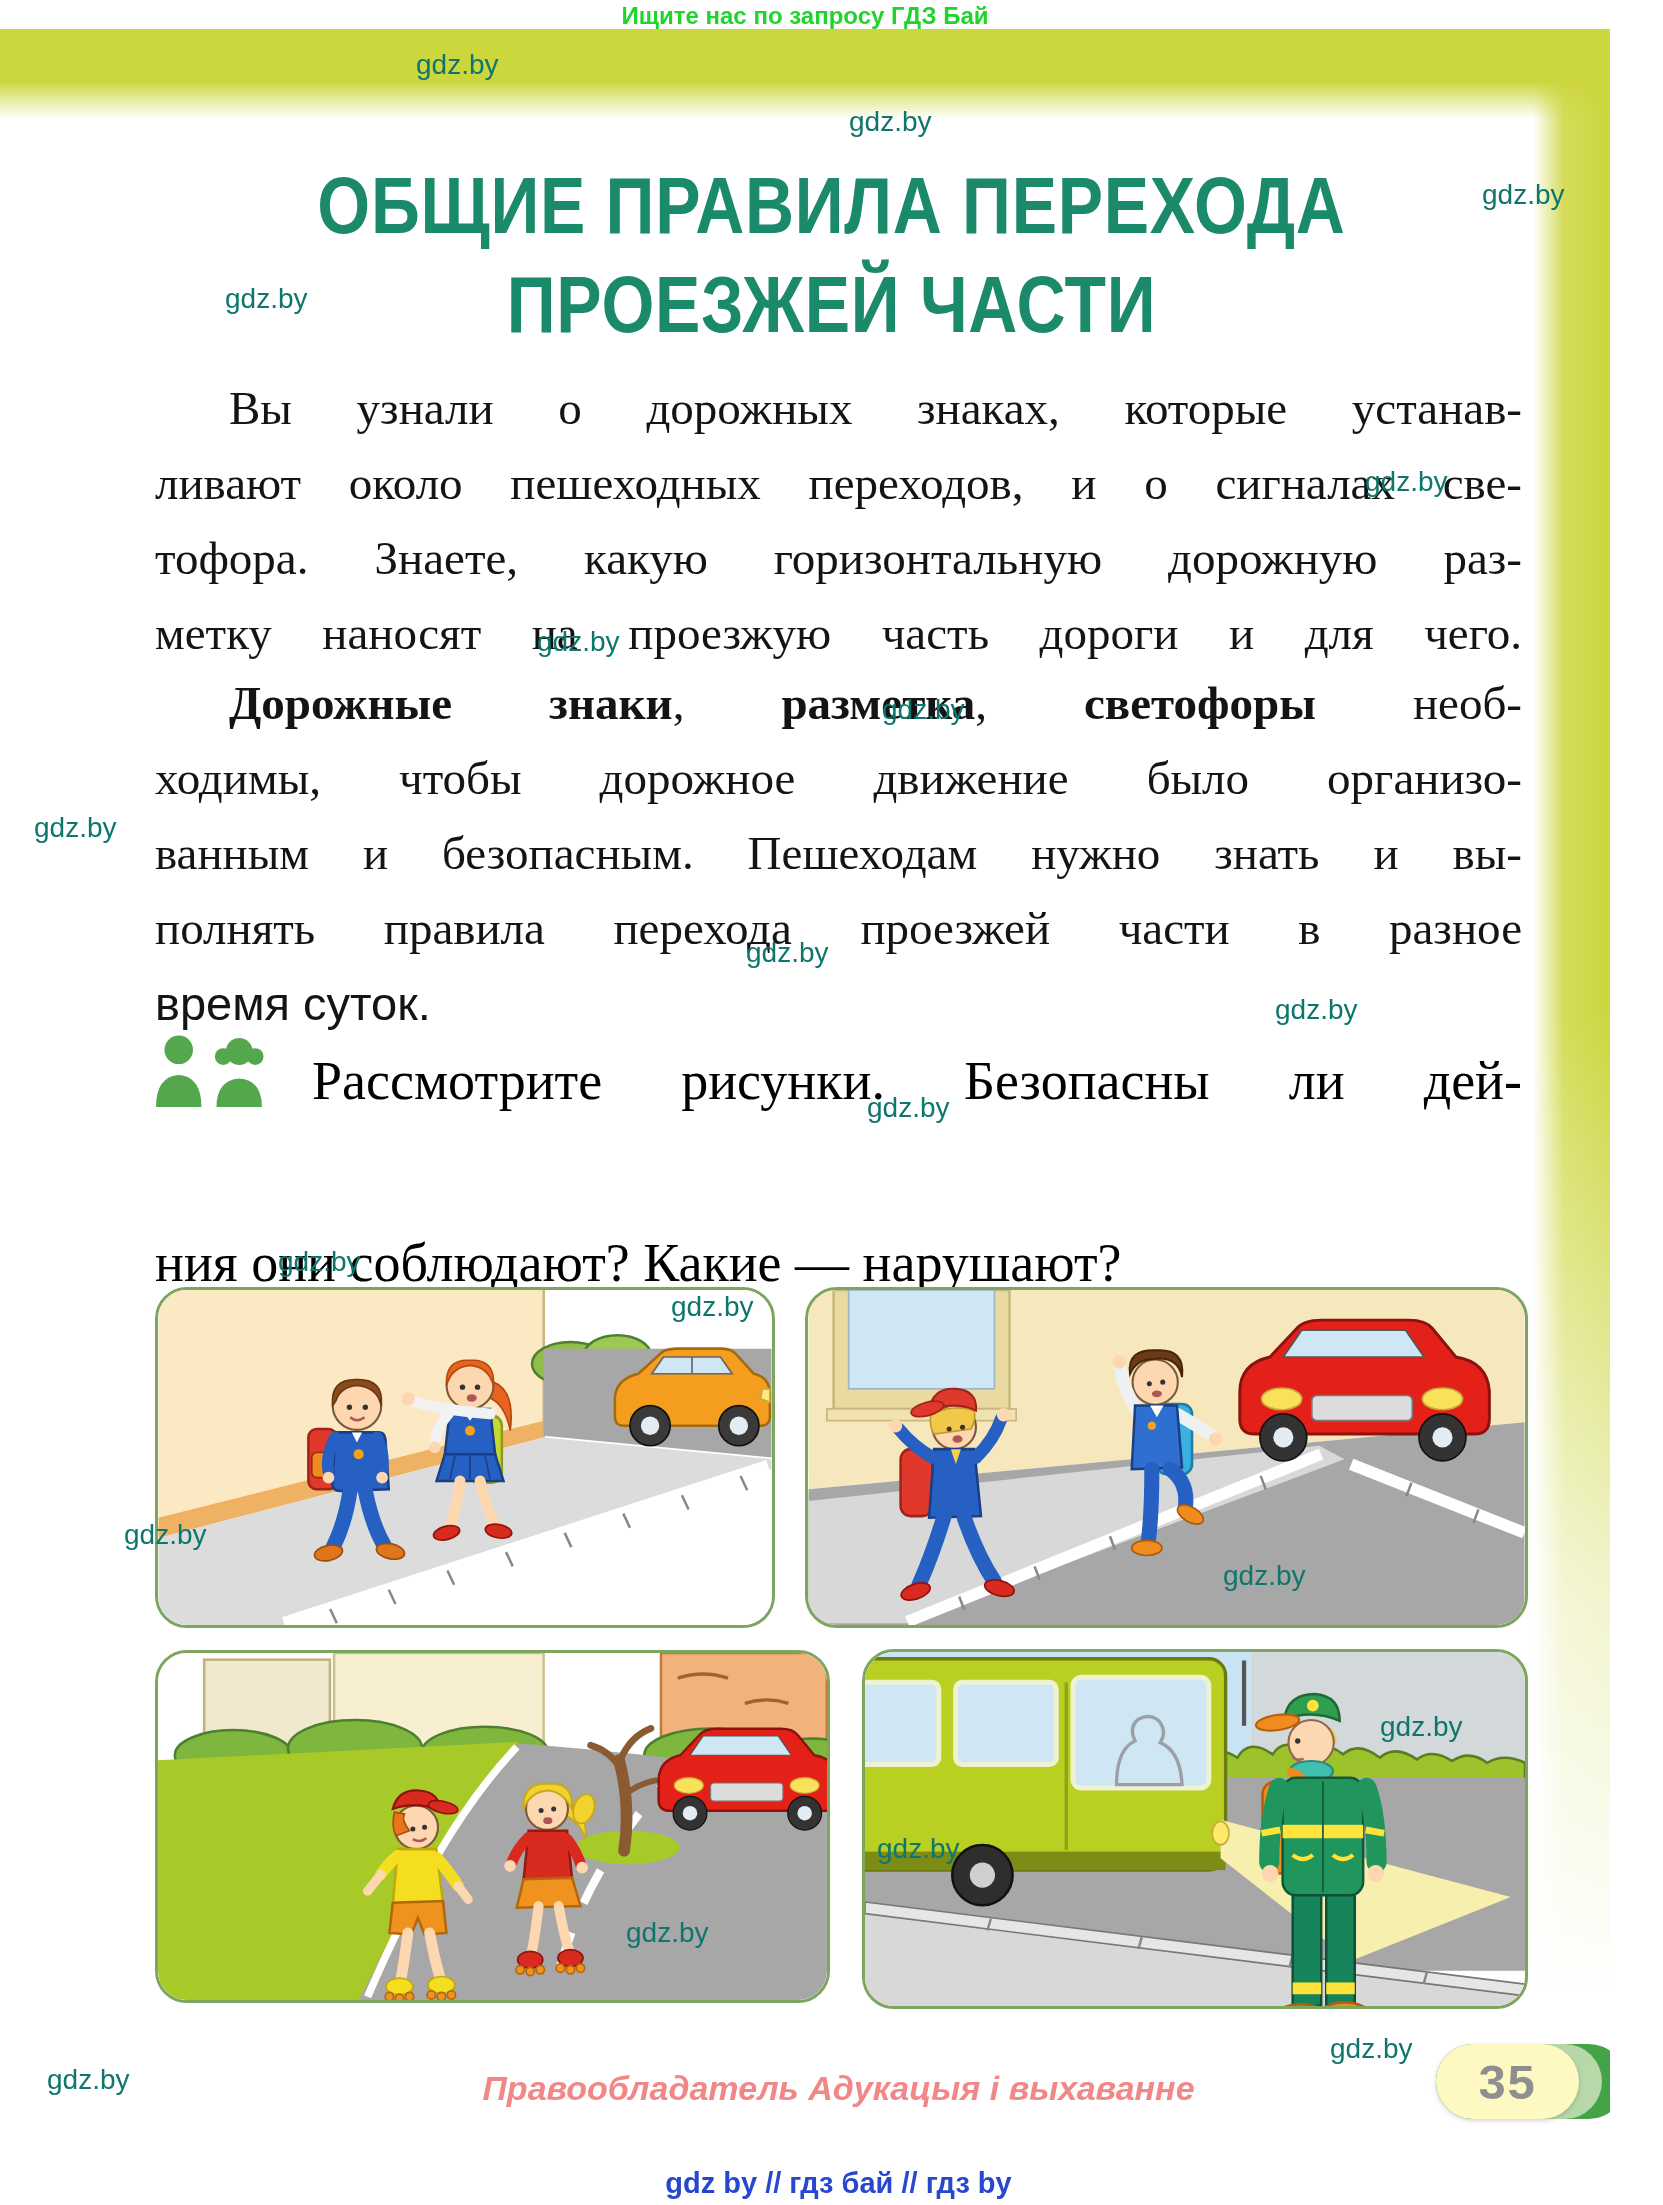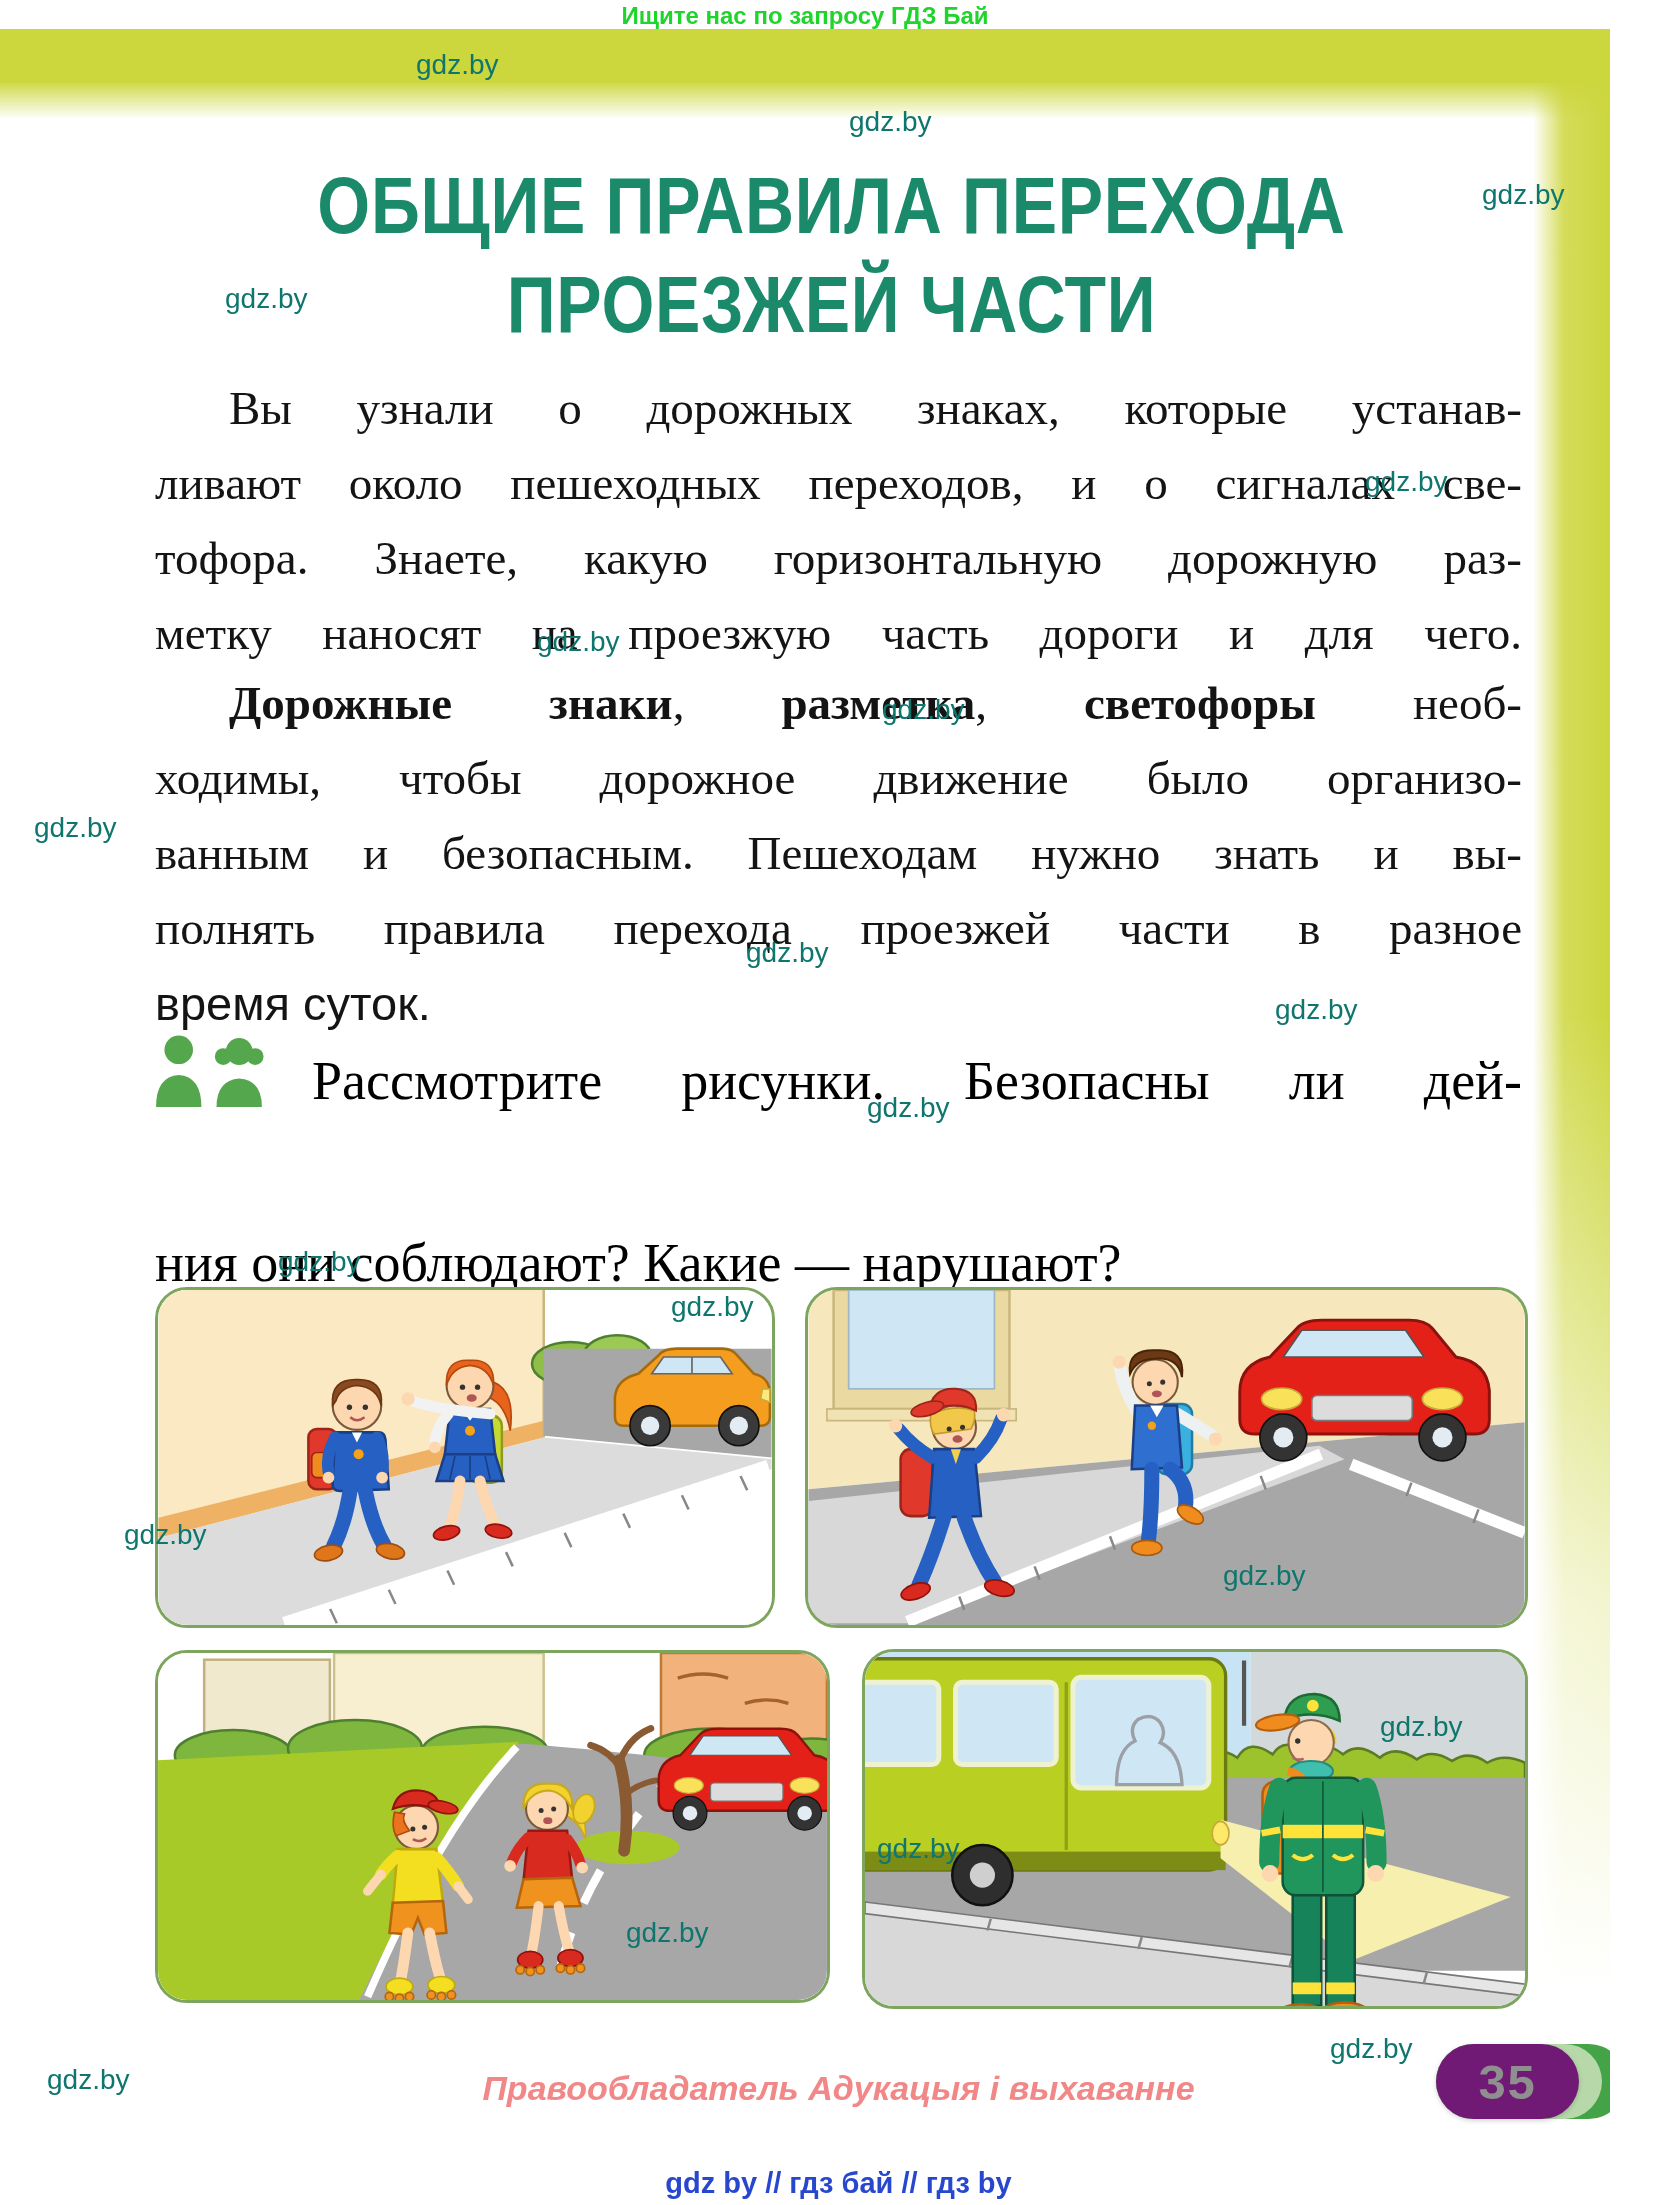--- a/index.html
+++ b/index.html
@@ -43,21 +43,21 @@
   #fig4{left:862px;top:1649px;width:660px;height:354px;}
   
   .wm{position:absolute;font-size:28px;color:#0f766e;white-space:nowrap;z-index:40;}
   
   #copyright{top:2069px;left:155px;width:1367px;text-align:center;font-style:italic;
      font-weight:600;font-size:34px;color:#f18787;}
   #badge{left:1436px;top:2044px;width:190px;height:75px;}
   .pill{position:absolute;top:0;height:75px;border-radius:38px;}
   #pill-dark{left:0;width:190px;background:#44a247;}
   #pill-light{left:0;width:166px;background:#b7d9a9;}
-  #pill-white{left:0;width:143px;background:#701a75;box-shadow:0 1.7px 5px rgba(0,0,0,.18);
+  #pill-white{left:0;width:143px;background:#fef9c3;box-shadow:0 1.7px 5px rgba(0,0,0,.18);
      display:flex;align-items:center;justify-content:center;
      font-size:49px;font-weight:bold;color:#8f8f8f;letter-spacing:1.7px;}
   #links{top:2167px;left:155px;width:1367px;text-align:center;font-size:29px;font-weight:600;color:#2847cf;}
 </style>
 </head>
 <body>
 
 <div id="page">
 
   <div class="abs" id="promo">Ищите нас по запросу ГДЗ Бай</div>

